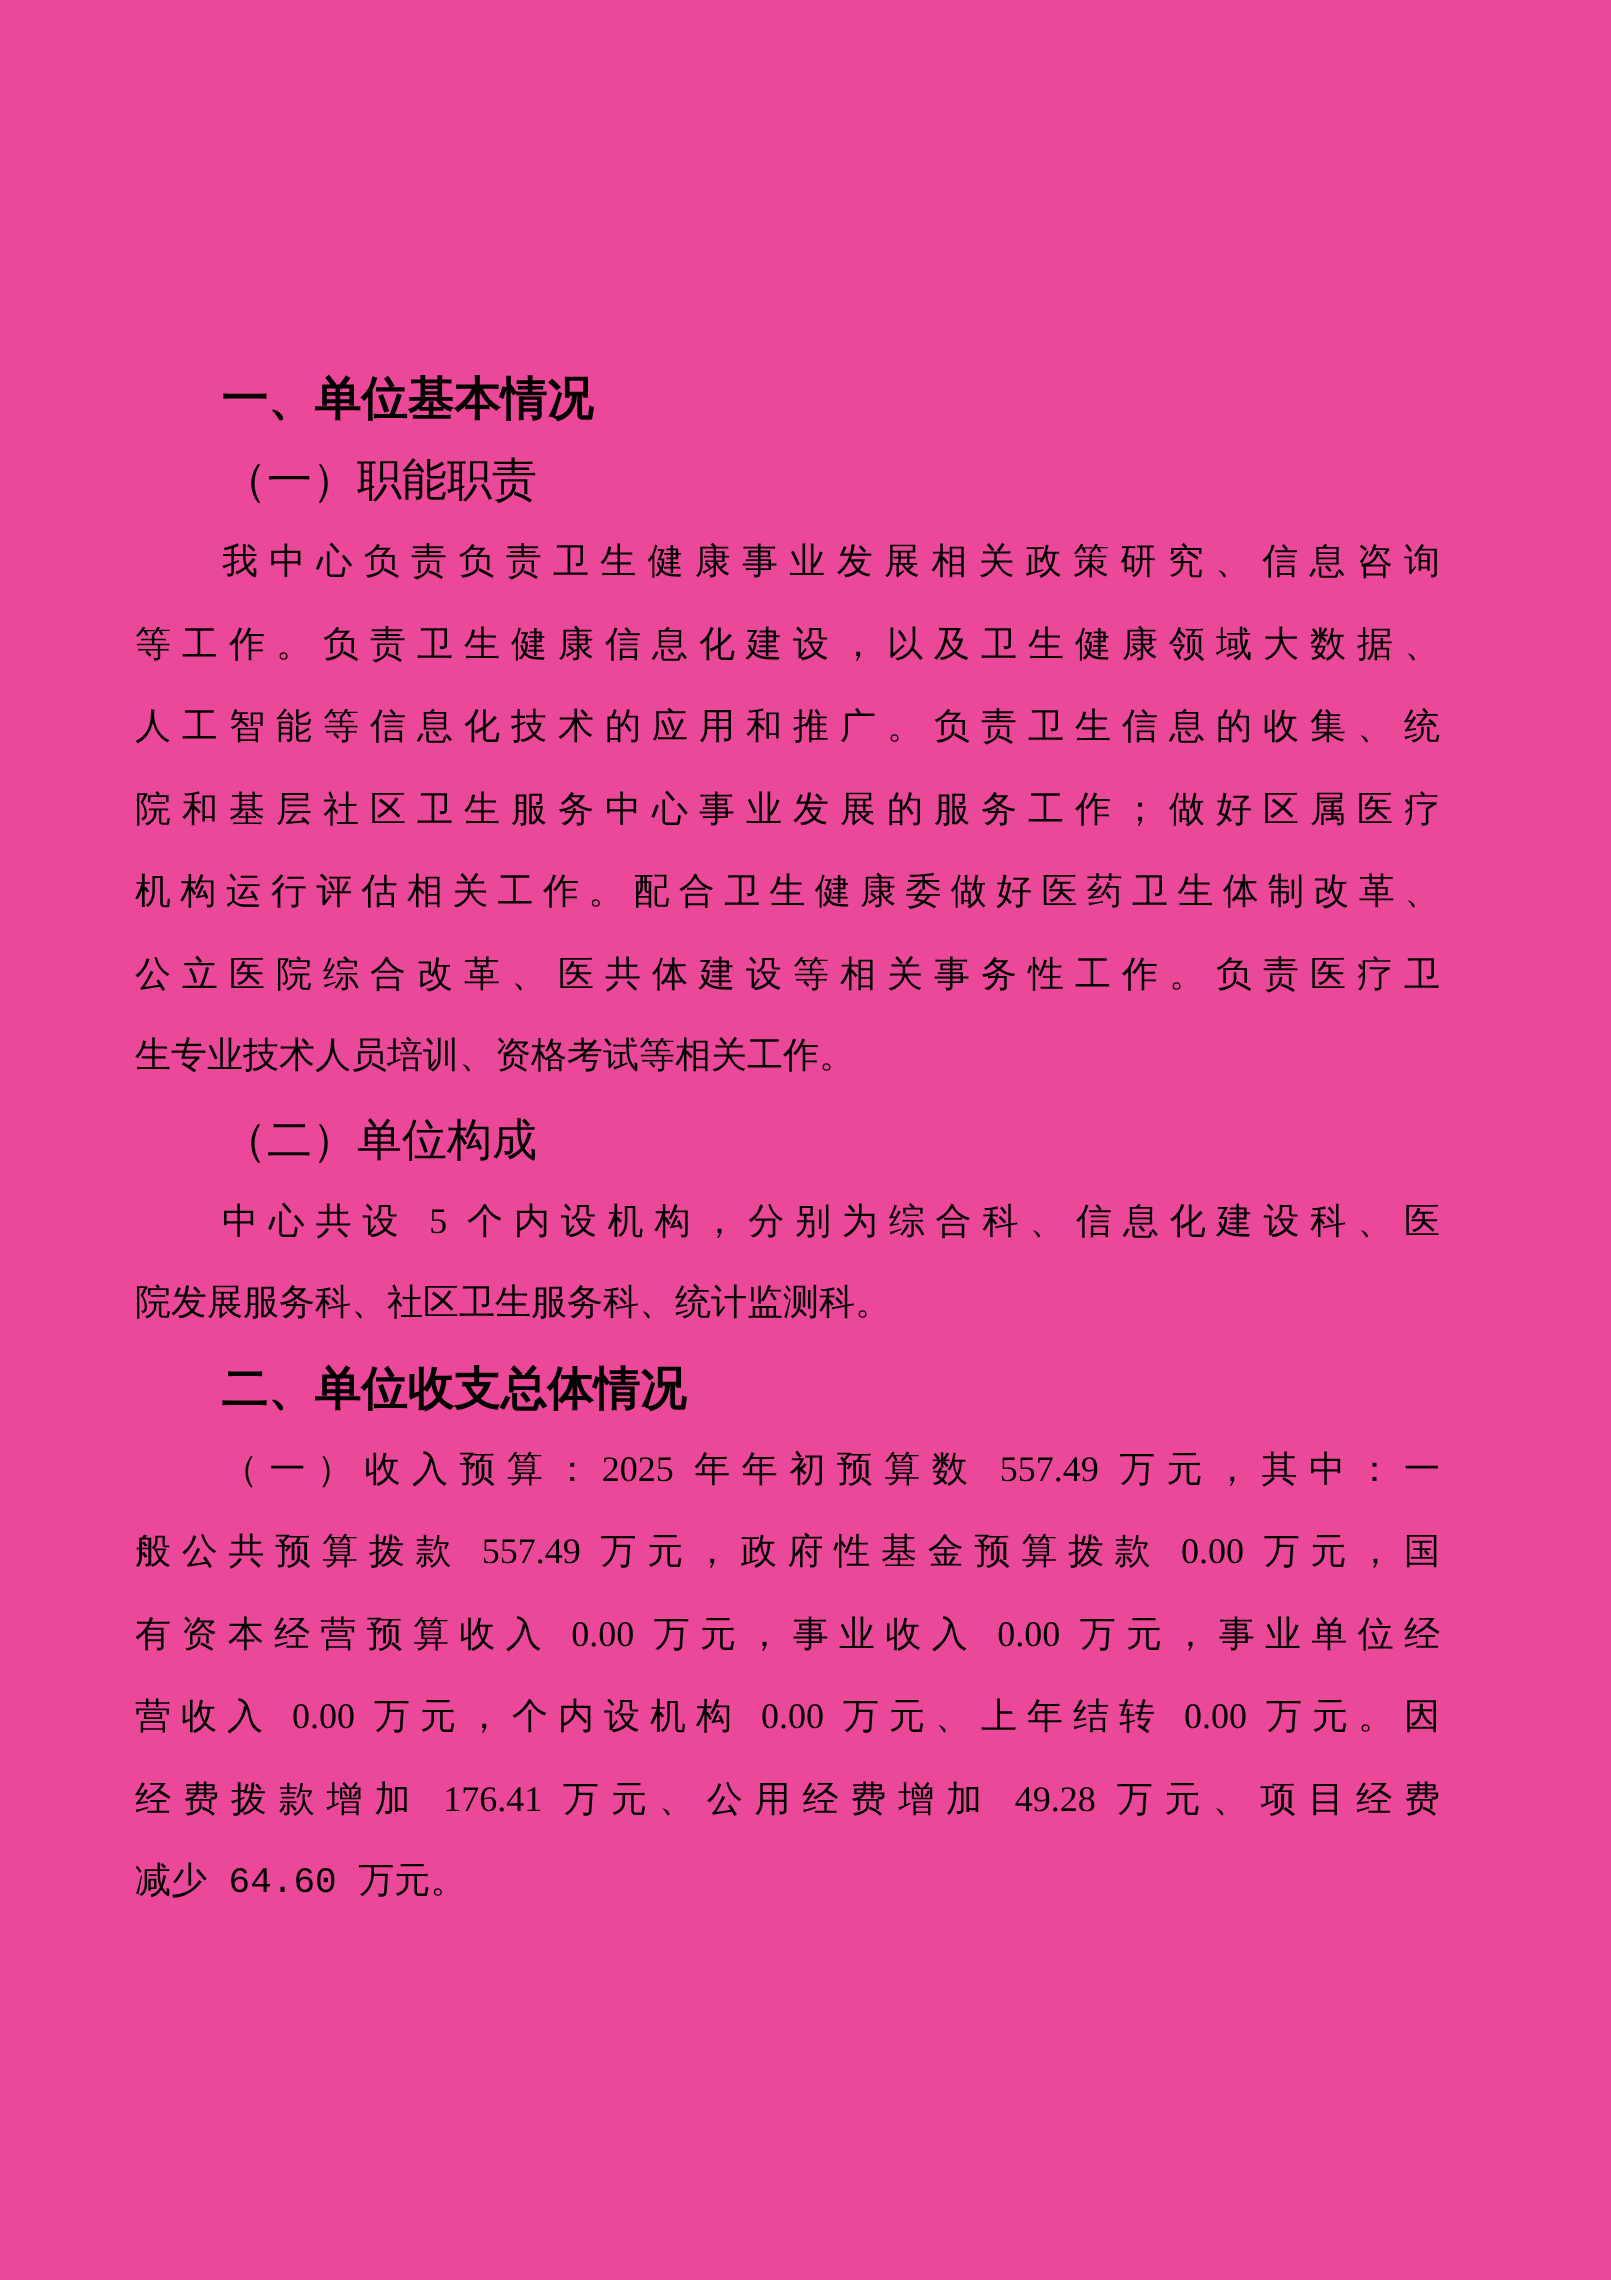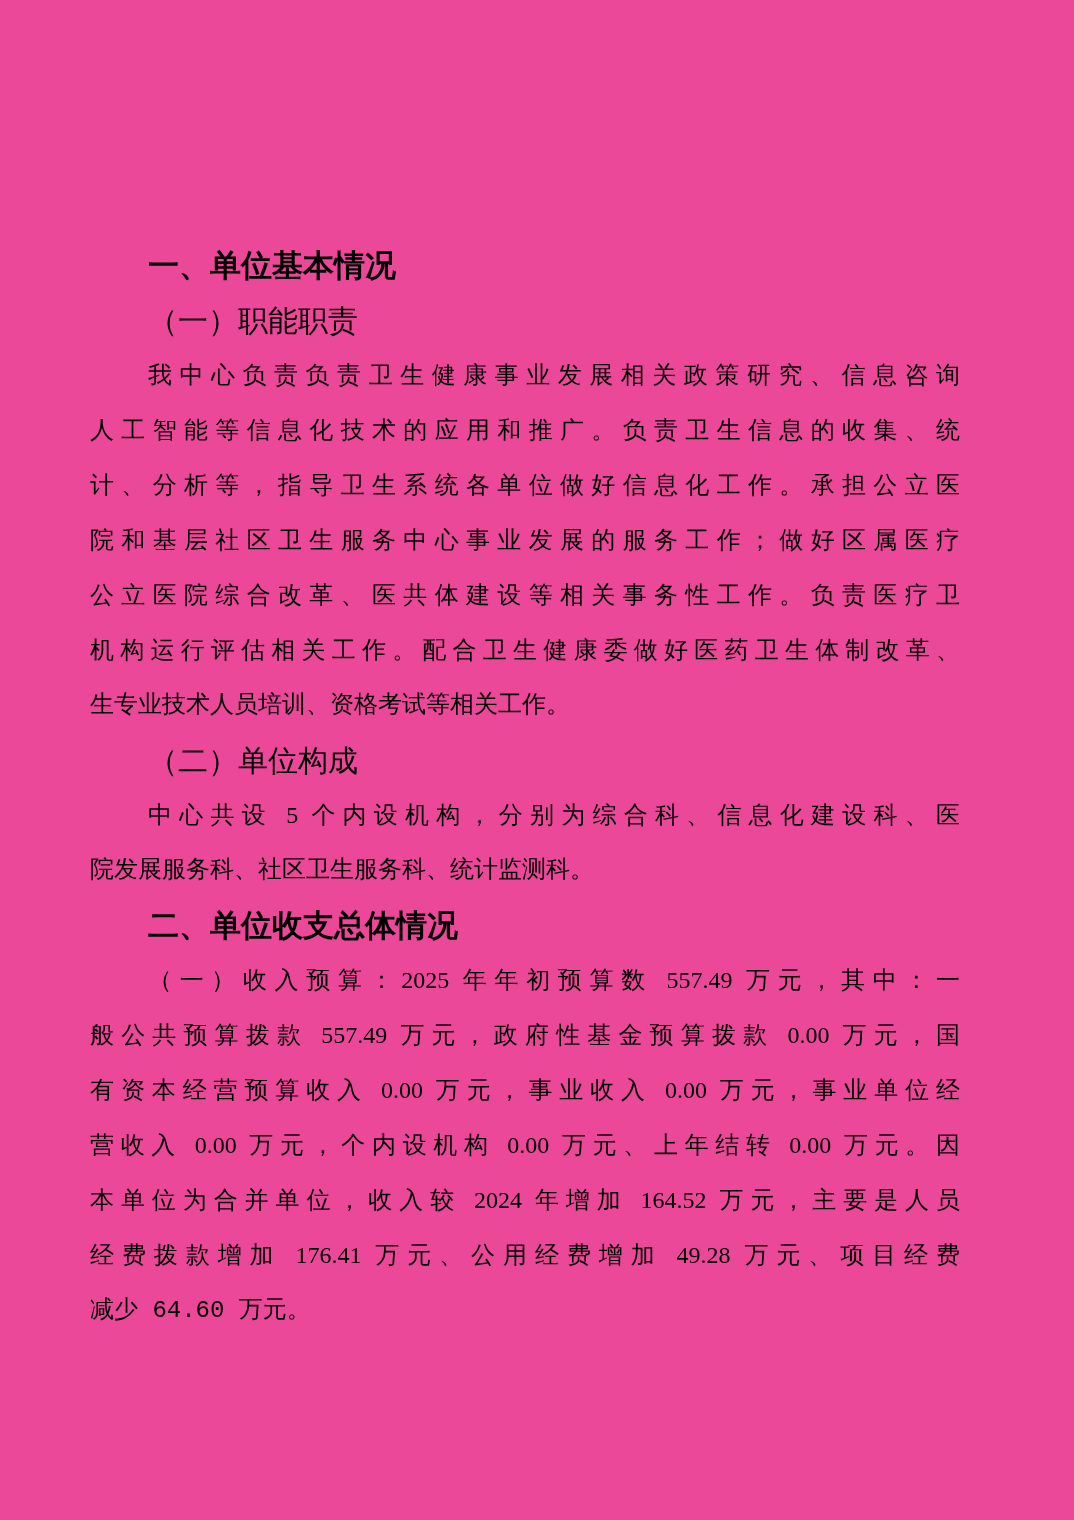--- a/index.html
+++ b/index.html
@@ -61,40 +61,39 @@
 <body>
 
 <div class="page">
 
   <div class="h2">一、单位基本情况</div>
 
   <div class="h3">（一）职能职责</div>
 
   <div class="para">
     <div class="line">我中心负责负责卫生健康事业发展相关政策研究、信息咨询</div>
+    <div class="line">等工作。负责卫生健康信息化建设，以及卫生健康领域大数据、</div>
     <div class="line">人工智能等信息化技术的应用和推广。负责卫生信息的收集、统</div>
-    <div class="line">计、分析等，指导卫生系统各单位做好信息化工作。承担公立医</div>
     <div class="line">院和基层社区卫生服务中心事业发展的服务工作；做好区属医疗</div>
+    <div class="line">机构运行评估相关工作。配合卫生健康委做好医药卫生体制改革、</div>
     <div class="line">公立医院综合改革、医共体建设等相关事务性工作。负责医疗卫</div>
-    <div class="line">机构运行评估相关工作。配合卫生健康委做好医药卫生体制改革、</div>
     <div class="line">生专业技术人员培训、资格考试等相关工作。</div>
   </div>
 
   <div class="h3">（二）单位构成</div>
 
   <div class="para">
     <div class="line">中心共设 5 个内设机构，分别为综合科、信息化建设科、医</div>
     <div class="line">院发展服务科、社区卫生服务科、统计监测科。</div>
   </div>
 
   <div class="h2">二、单位收支总体情况</div>
 
   <div class="para">
     <div class="line">（一）收入预算：2025 年年初预算数 557.49 万元，其中：一</div>
     <div class="line">般公共预算拨款 557.49 万元，政府性基金预算拨款 0.00 万元，国</div>
     <div class="line">有资本经营预算收入 0.00 万元，事业收入 0.00 万元，事业单位经</div>
     <div class="line">营收入 0.00 万元，个内设机构 0.00 万元、上年结转 0.00 万元。因</div>
-    <div class="line">本单位为合并单位，收入较 2024 年增加 164.52 万元，主要是人员</div>
     <div class="line">经费拨款增加 176.41 万元、公用经费增加 49.28 万元、项目经费</div>
     <div class="line">减少 64.60 万元。</div>
   </div>
 
 </div>
 
 </body></html>

